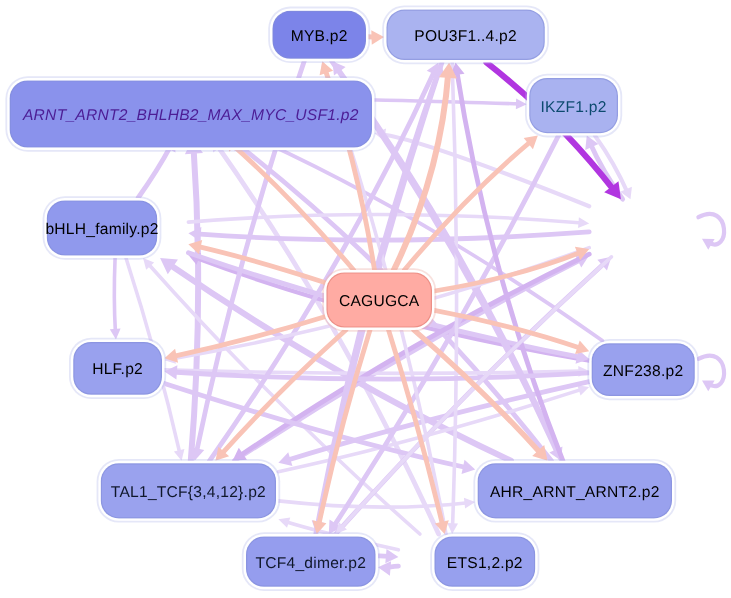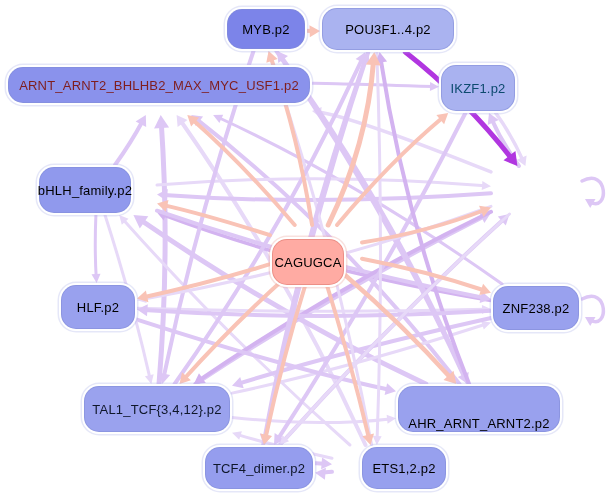--- a/index.html
+++ b/index.html
@@ -133,42 +133,42 @@
       <polygon points="517.4,166.0 503.5,160.3 515.4,151.1" fill="#b136e0"></polygon>
       <path d="M 405.3 52.0 Q 465.9 99.6 512.2 159.3" fill="none" stroke="#b136e0" stroke-width="5" stroke-linecap="round"></path>
     </svg>
 
 <div class="node" style="left: 227px; top: 9px; width: 78px; height: 40px; background: rgb(124, 132, 233); color: rgb(0, 0, 0);">
       <span>MYB.p2</span>
     </div>
     <div class="node" style="left: 322px; top: 8px; width: 132px; height: 42px; background: rgb(170, 179, 240); color: rgb(0, 0, 0);">
       <span>POU3F1..4.p2</span>
     </div>
-    <div class="node" style="left: 8px; top: 67px; width: 302px; height: 36px; background: rgb(138, 146, 236); color: #7f1d1d;">
+    <div class="node" style="left: 8px; top: 67px; width: 302px; height: 56px; background: rgb(138, 146, 236); color: #4c1d95; font-style: italic;">
       <span>ARNT_ARNT2_BHLHB2_MAX_MYC_USF1.p2</span>
     </div>
     <div class="node" style="left: 441px; top: 65px; width: 74px; height: 46px; background: rgb(169, 178, 240); color: #0c4a6e;">
       <span>IKZF1.p2</span>
     </div>
     <div class="node" style="left: 39px; top: 167px; width: 92px; height: 46px; background: rgb(144, 153, 237); color: rgb(0, 0, 0);">
       <span>bHLH_family.p2</span>
     </div>
-    <div class="node" style="left: 272px; top: 227px; width: 72px; height: 46px; background: rgb(255, 171, 163); color: rgb(0, 0, 0); border-color: rgba(226, 128, 118, 0.65); box-shadow: rgb(255, 255, 255) 0px 0px 0px 2px, rgba(235, 170, 160, 0.35) 0px 0px 0px 3.5px; margin-top: 12px;">
+    <div class="node" style="left: 272px; top: 227px; width: 88px; height: 46px; background: rgb(255, 171, 163); color: rgb(0, 0, 0); border-color: rgba(226, 128, 118, 0.65); box-shadow: rgb(255, 255, 255) 0px 0px 0px 2px, rgba(235, 170, 160, 0.35) 0px 0px 0px 3.5px;">
       <span>CAGUGCA</span>
     </div>
     <div class="node" style="left: 61px; top: 285px; width: 74px; height: 44px; background: rgb(153, 161, 238); color: rgb(0, 0, 0);">
       <span>HLF.p2</span>
     </div>
     <div class="node" style="left: 493px; top: 286px; width: 86px; height: 44px; background: rgb(153, 161, 238); color: rgb(0, 0, 0);">
       <span>ZNF238.p2</span>
     </div>
     <div class="node" style="left: 84px; top: 386px; width: 146px; height: 46px; background: rgb(154, 162, 238); color: #0f172a;">
       <span>TAL1_TCF{3,4,12}.p2</span>
     </div>
-    <div class="node" style="left: 398px; top: 386px; width: 162px; height: 46px; background: rgb(153, 161, 238); color: rgb(0, 0, 0); align-items: flex-end;">
+    <div class="node" style="left: 398px; top: 386px; width: 162px; height: 46px; background: rgb(153, 161, 238); color: rgb(0, 0, 0);">
       <span>AHR_ARNT_ARNT2.p2</span>
     </div>
     <div class="node" style="left: 205px; top: 447px; width: 108px; height: 42px; background: rgb(149, 157, 238); color: #0f172a;">
       <span>TCF4_dimer.p2</span>
     </div>
     <div class="node" style="left: 334px; top: 447px; width: 84px; height: 42px; background: rgb(151, 160, 238); color: rgb(0, 0, 0); margin-left: 28px;">
       <span>ETS1,2.p2</span>
     </div>
   </div>
 

